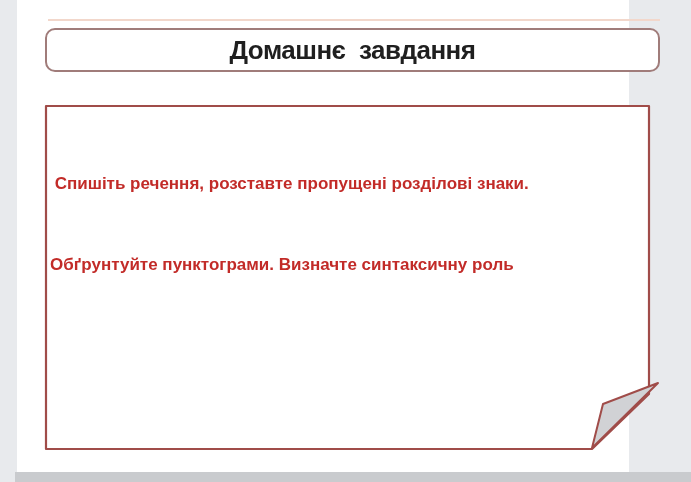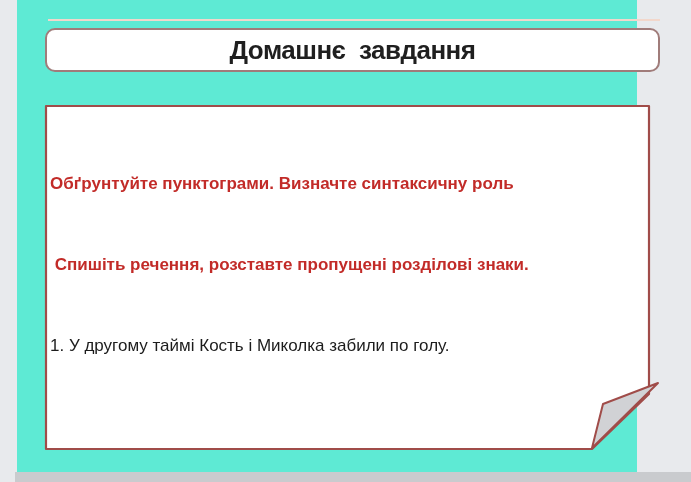--- a/index.html
+++ b/index.html
@@ -5,22 +5,21 @@
   html,body{margin:0;padding:0;}
   .canvas{
     position:relative;
     width:691px;height:482px;
     background:#e8eaed;
     overflow:hidden;
     font-family:"Liberation Sans","DejaVu Sans",sans-serif;
   }
   .slide{
     position:absolute;left:17px;top:0;width:612px;height:472px;
-    background:#5eead4;
-    padding-left:8px;
+    background:#ffffff;
   }
   .accent-line{
     position:absolute;left:31px;top:19px;width:612px;height:2px;
     background:#f2d7cb;
   }
   .title-box{
     position:absolute;left:28px;top:28px;width:611px;height:40px;
     background:#ffffff;
     border:2px solid #a07c7a;
     border-radius:10px;
@@ -58,23 +57,22 @@
     <div class="title-box">
       <span class="title">Домашнє  завдання</span>
     </div>
 
     <svg class="task-svg" viewBox="0 0 630 365" width="630" height="365">
       <path d="M 6 6 H 609 V 294 L 552 349 H 6 Z" fill="#ffffff" stroke-width="2.2" stroke-linejoin="round" stroke="#a04c49"></path>
       <path d="M 552 348 L 563 304 L 618 283 Z" stroke="#a04c49" stroke-width="2" stroke-linejoin="round" fill="#d1d2d5"></path>
     </svg>
 
     <div class="task-text">
+      <div class="red"> Спишіть речення, розставте пропущені розділові знаки.</div>
       <div class="red">Обґрунтуйте пунктограми. Визначте синтаксичну роль</div>
-      <div class="red"> Спишіть речення, розставте пропущені розділові знаки.</div>
-      <div class="sent">1. У другому таймі Кость і Миколка забили по голу.</div>
       
       
       
       
       
       
       
       
     </div>
   </div>

